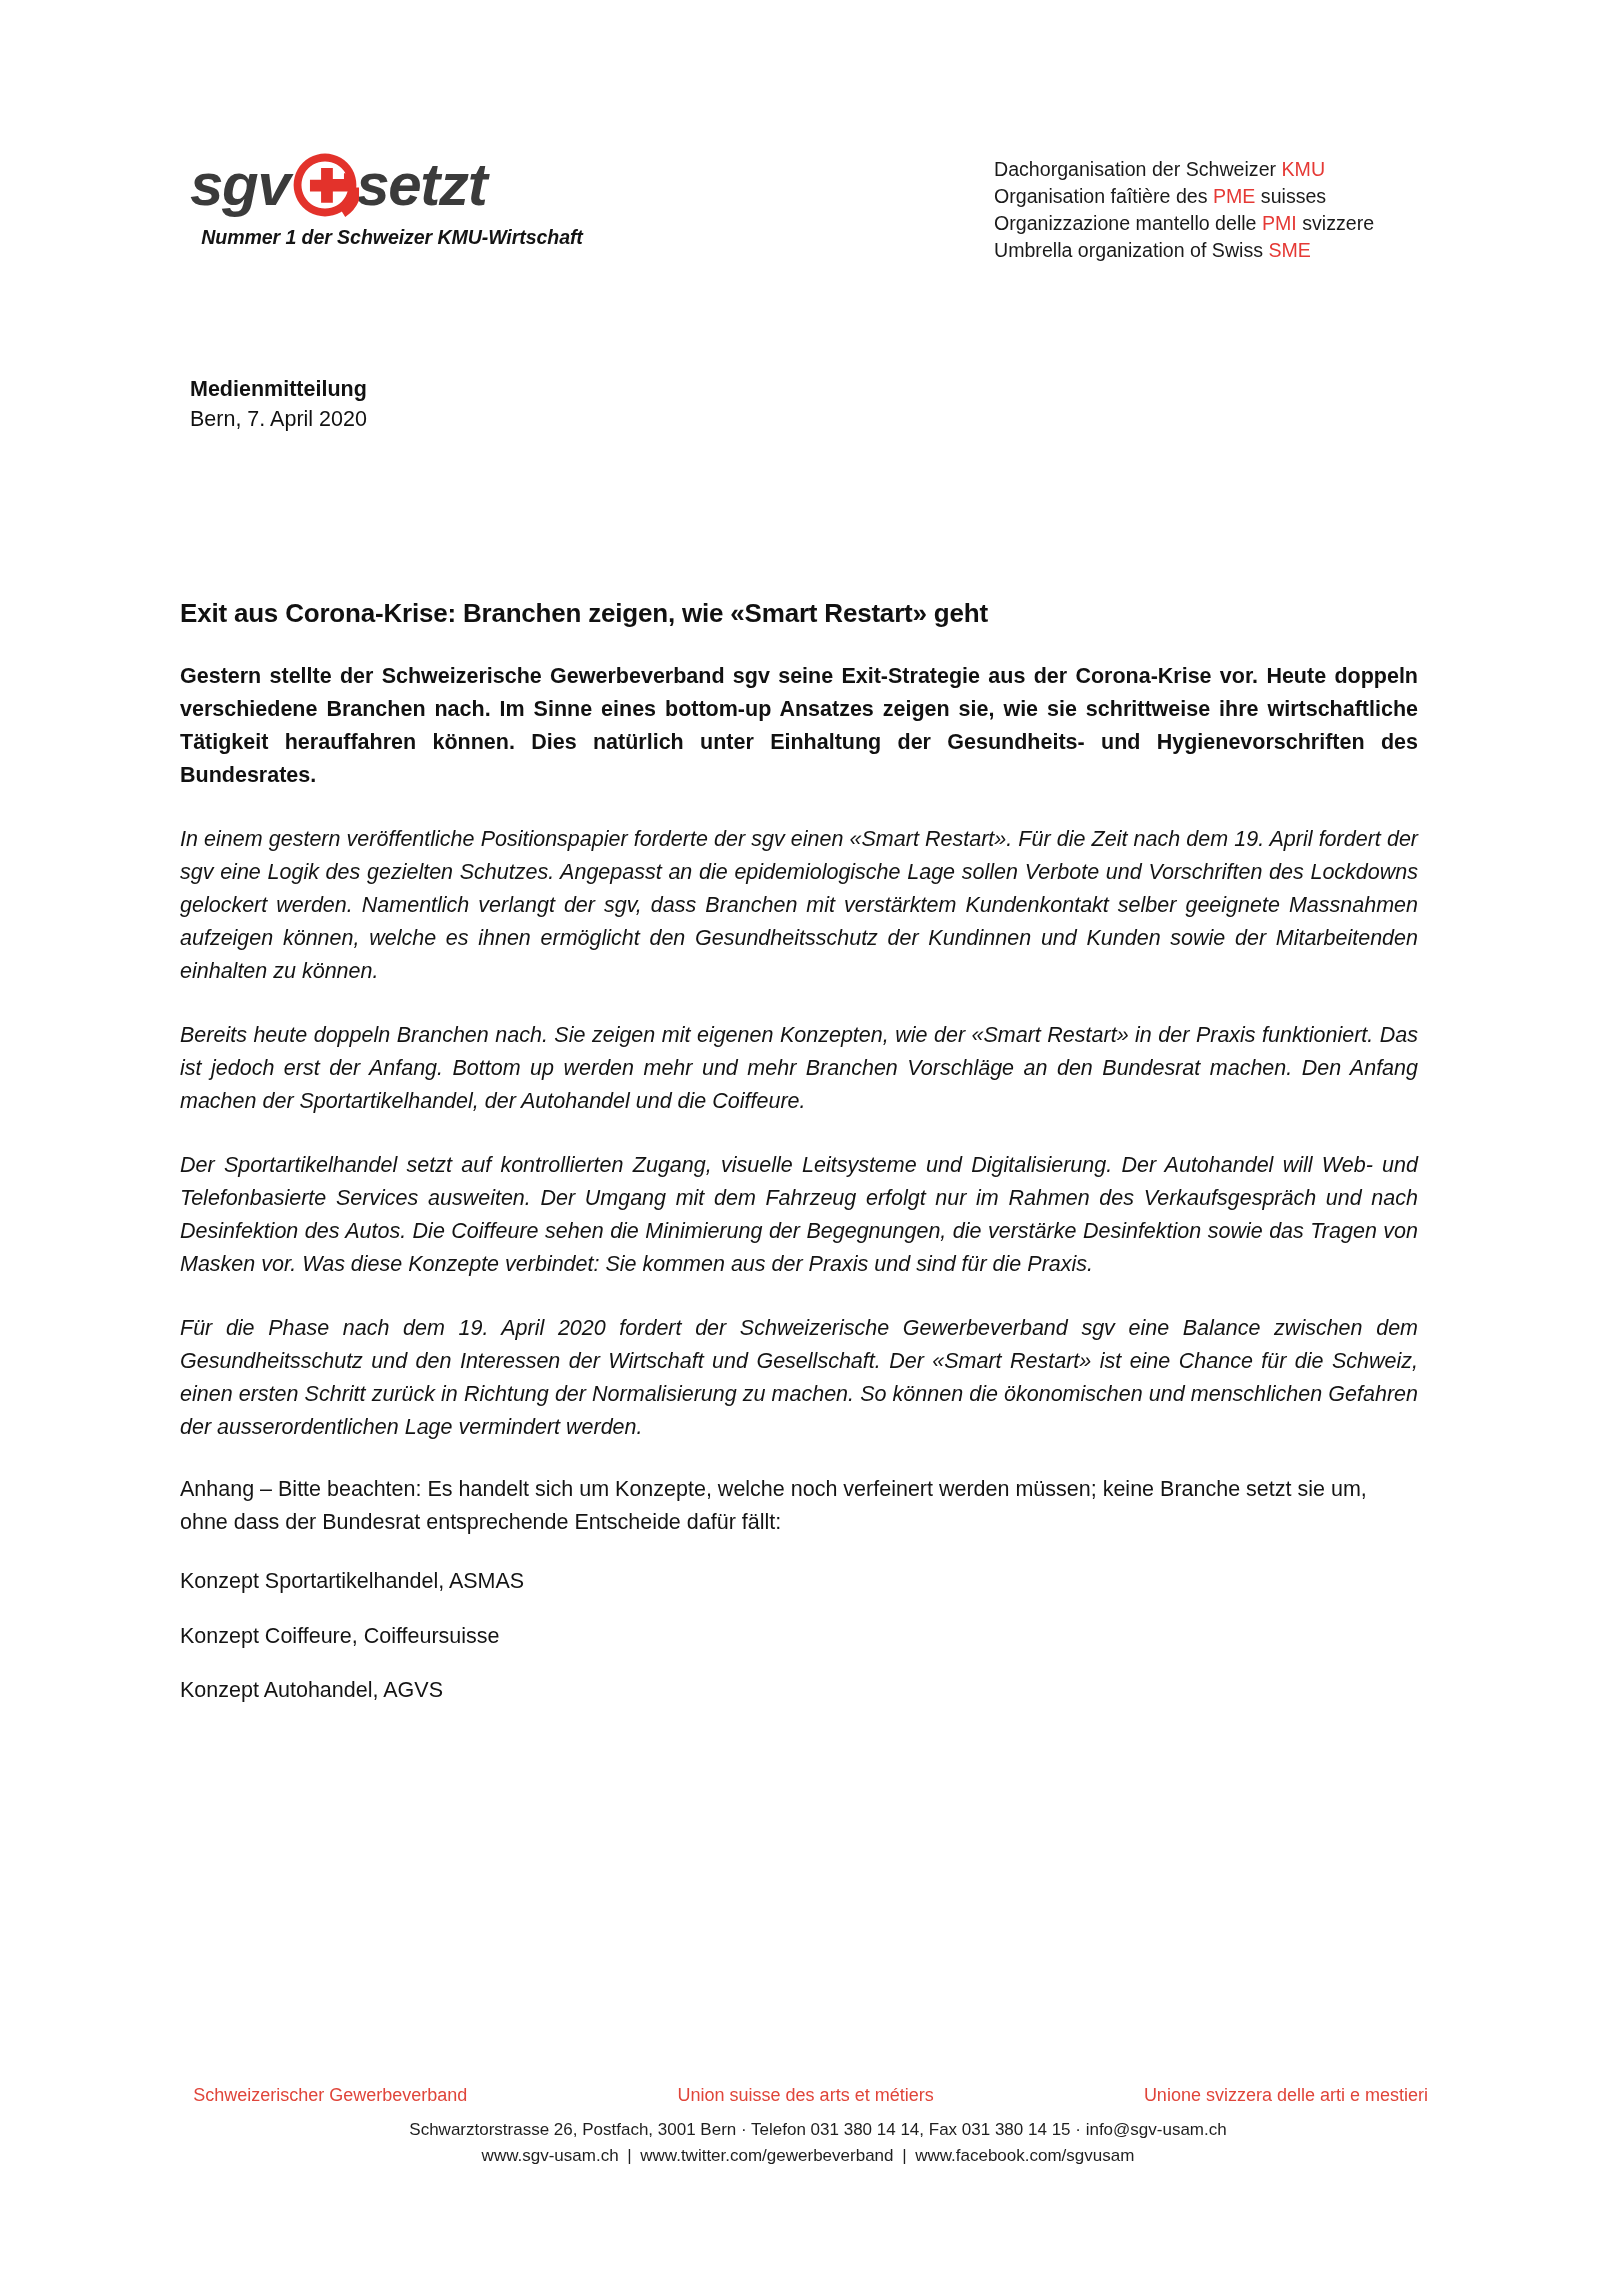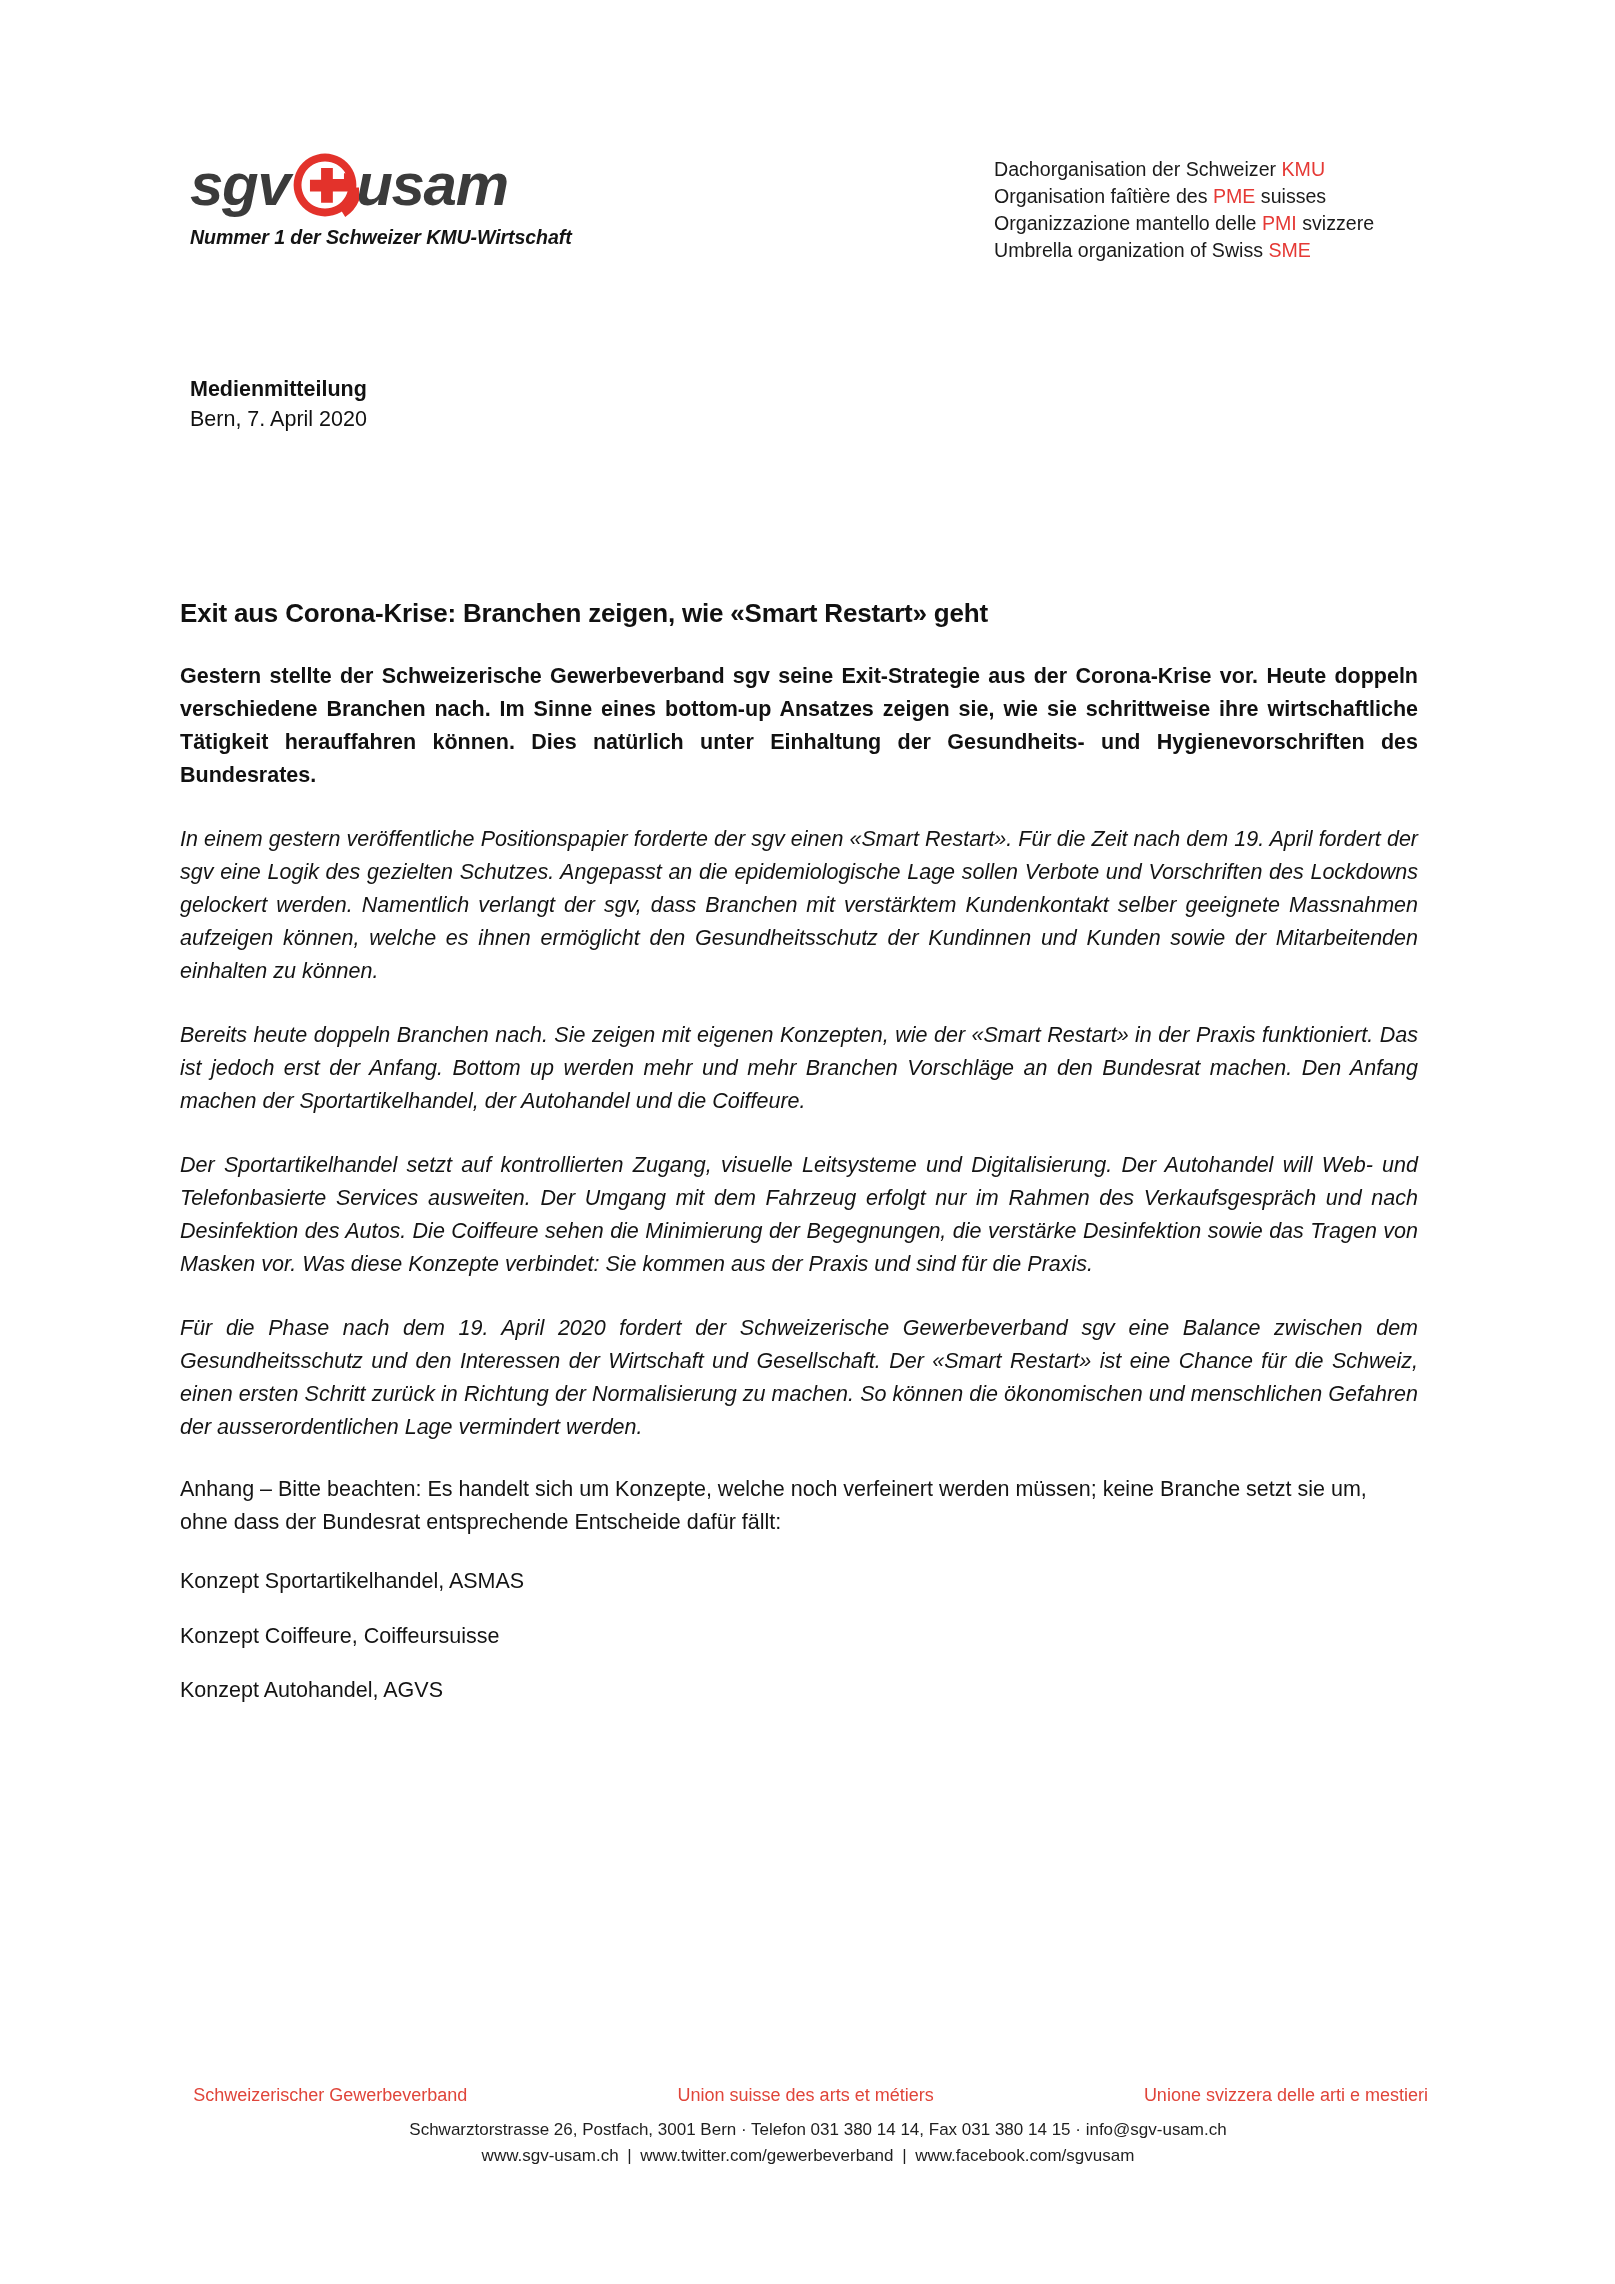--- a/index.html
+++ b/index.html
@@ -63,20 +63,21 @@
 
   .logo-tagline {
     margin-top: 6.5px;
     font-family: "Liberation Sans", sans-serif;
     font-size: 19.6px;
     font-style: italic;
     font-weight: bold;
     color: #141414;
     letter-spacing: -0.1px;
     white-space: nowrap;
+    text-align: center;
   }
 
   .org-lines {
     position: absolute;
     left: 994px;
     top: 156px;
     font-size: 19.6px;
     line-height: 27px;
     color: #1a1a1a;
     white-space: nowrap;
@@ -188,21 +189,21 @@
     <div class="logo-block">
       <div class="logo-wordmark">
         <span class="logo-text left">sgv</span>
         <span class="logo-emblem">
           <svg width="68" height="68" viewBox="0 0 104 104" aria-hidden="true">
             <path d="M52 4 a48 48 0 1 1 -0.01 0 Z M52 16 a36 36 0 1 0 0.01 0 Z" fill="#e3322b" fill-rule="evenodd"></path>
             <path d="M96 56 a44 44 0 0 1 -20 34 l7 11 a57 57 0 0 0 25 -45 Z" fill="#e3322b"></path>
             <path d="M46 26 h18 v17 h17 v-9 h10 v28 h-27 v17 h-18 v-17 h-17 v-18 h17 Z" fill="#e3322b"></path>
           </svg>
         </span>
-        <span class="logo-text right">usam</span>
+        <span class="logo-text right">setzt</span>
       </div>
       <div class="logo-tagline">Nummer 1 der Schweizer KMU-Wirtschaft</div>
     </div>
 
     <div class="org-lines">
       <div><span>Dachorganisation der Schweizer </span><span class="accent">KMU</span><span></span></div>
       <div><span>Organisation faîtière des </span><span class="accent">PME</span><span> suisses</span></div>
       <div><span>Organizzazione mantello delle </span><span class="accent">PMI</span><span> svizzere</span></div>
       <div><span>Umbrella organization of Swiss </span><span class="accent">SME</span><span></span></div>
     </div>

